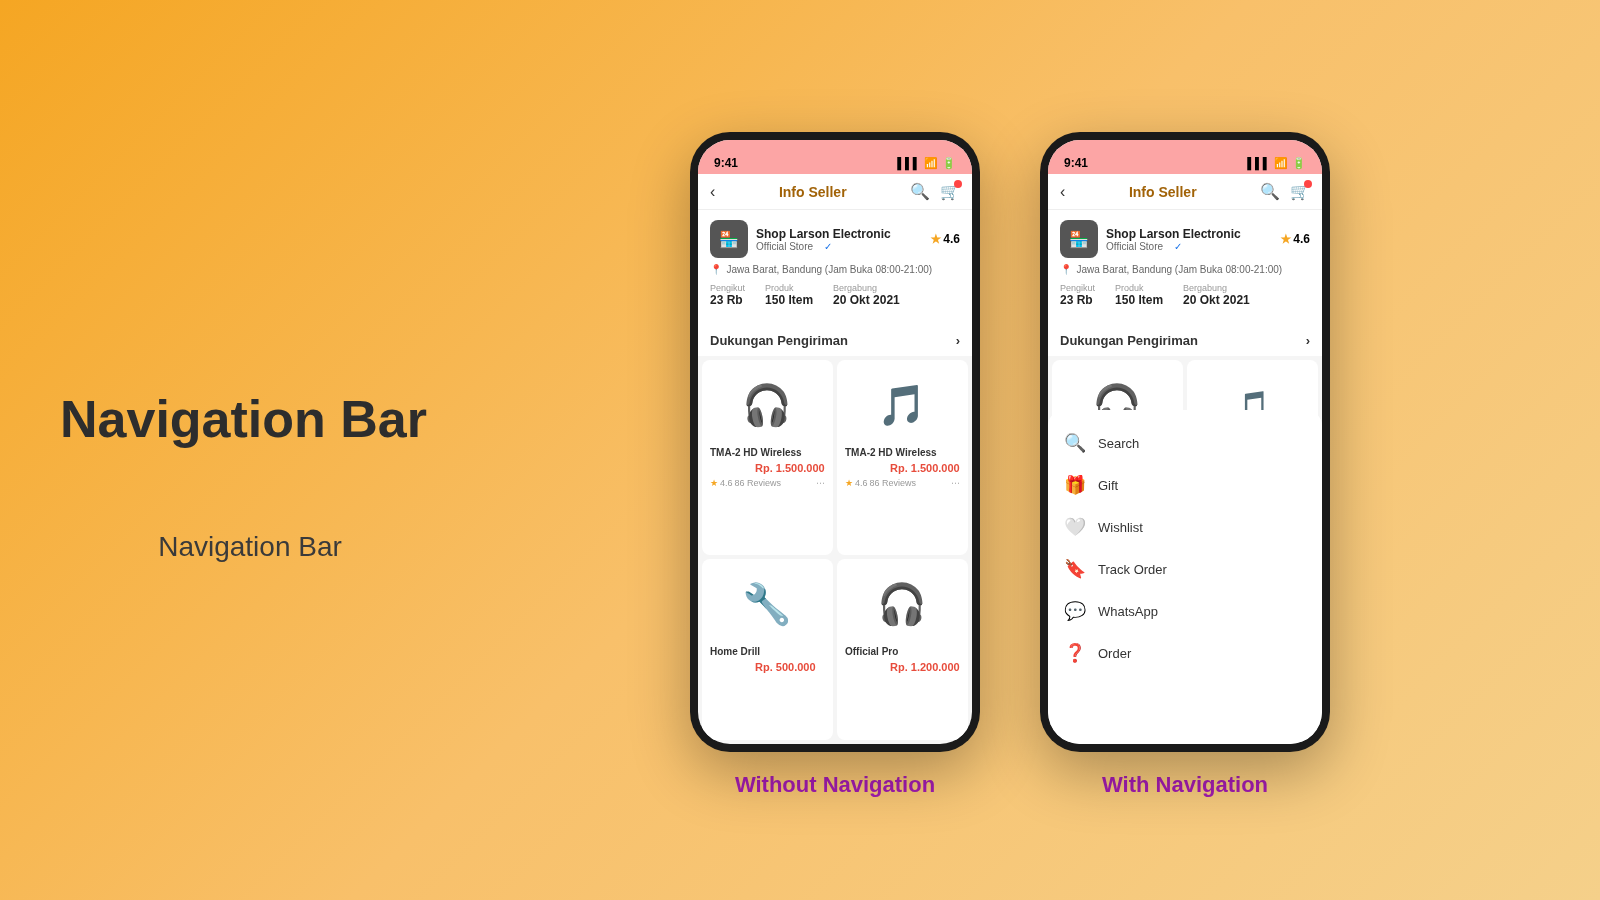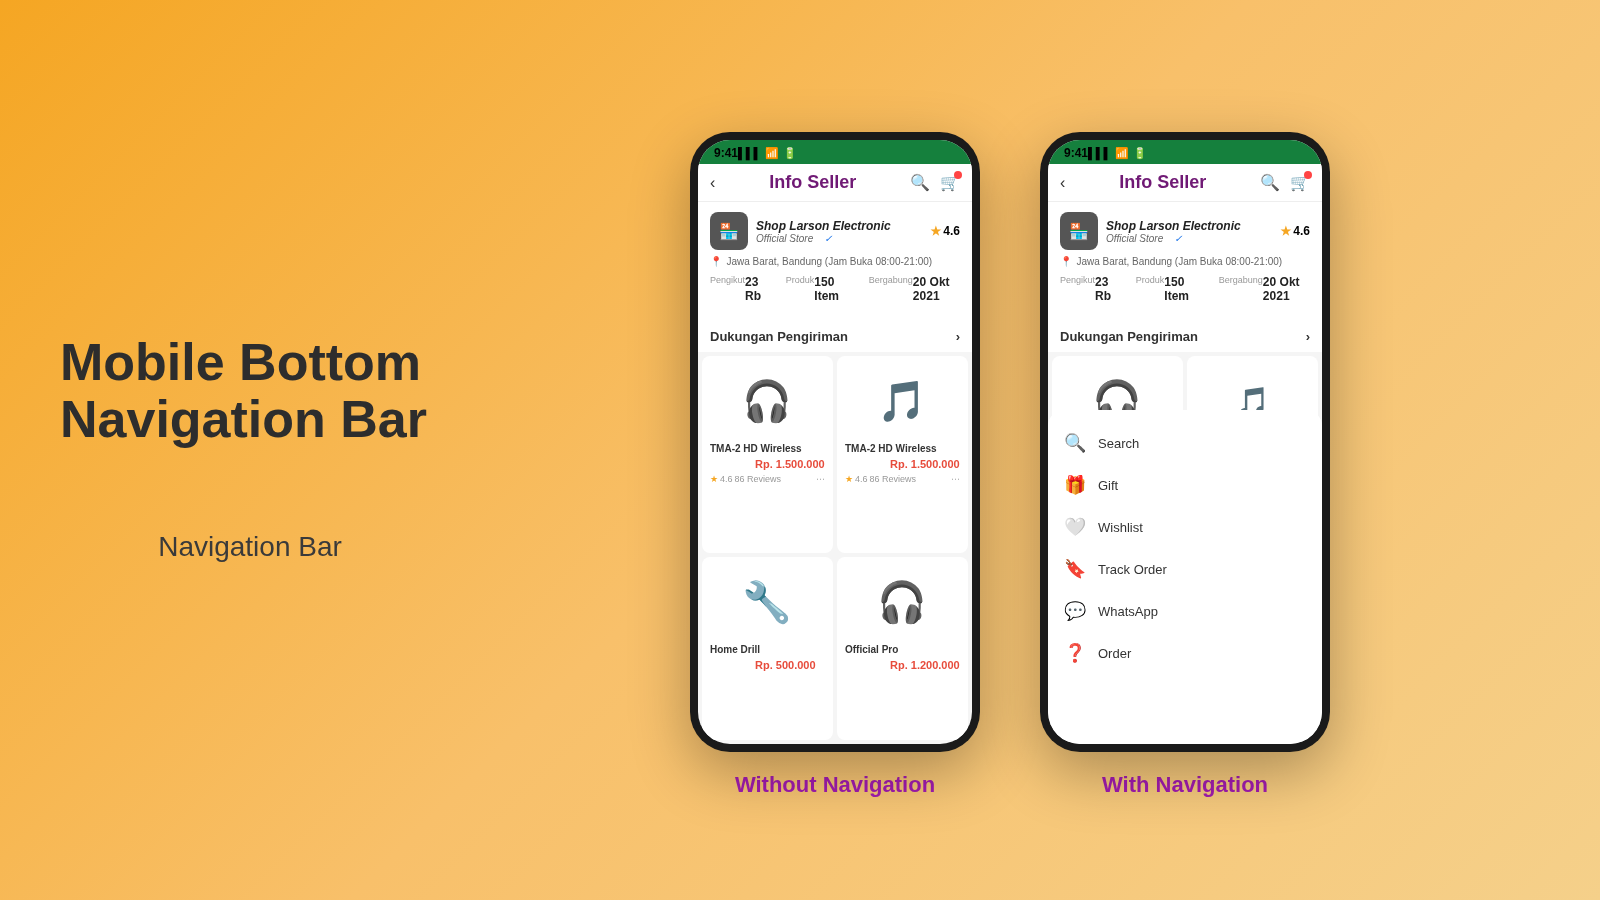--- a/index.html
+++ b/index.html
@@ -71,38 +71,38 @@
       height: 100%;
       background: #f5f5f5;
       border-radius: 32px;
       overflow: hidden;
       position: relative;
       display: flex;
       flex-direction: column;
     }
     .status-bar {
       display: flex;
-      justify-content: flex-start;
-      align-items: center;
-      padding: 6px 16px 4px;
-      background: #15803d;
+      justify-content: space-between;
+      align-items: center;
+      padding: 16px 16px 4px;
+      background: #fca5a5;
       font-size: 11px;
       font-weight: 600;
     }
     .status-time { font-size: 12px; font-weight: 700; }
     .status-icons { display: flex; gap: 4px; align-items: center; }
     .nav-header {
       background: white;
       padding: 8px 12px;
       display: flex;
       align-items: center;
       justify-content: space-between;
       border-bottom: 1px solid #eee;
     }
-    .nav-title { font-size: 18px; font-weight: 700; color: #701a75; }
+    .nav-title { font-size: 14px; font-weight: 700; color: #a16207; }
     .nav-icons { display: flex; gap: 10px; }
     .nav-icon { font-size: 16px; color: #333; cursor: pointer; }
     .back-arrow { font-size: 16px; color: #333; }
     .cart-badge { position: relative; }
     .badge-dot {
       position: absolute;
       top: -2px;
       right: -2px;
       width: 8px;
       height: 8px;
@@ -123,21 +123,21 @@
       width: 38px;
       height: 38px;
       background: #555;
       border-radius: 8px;
       flex-shrink: 0;
       display: flex;
       align-items: center;
       justify-content: center;
       font-size: 16px;
     }
-    .seller-details { flex: 1; font-style: italic; }
+    .seller-details { flex: 1; }
     .seller-name { font-size: 12px; font-weight: 700; color: #222; }
     .official-badge {
       display: flex;
       align-items: center;
       gap: 11px;
       font-size: 10px;
       color: #666;
     }
     .verified-icon { color: #1a73e8; font-size: 10px; }
     .rating {
@@ -154,21 +154,21 @@
       gap: 4px;
       font-size: 10px;
       color: #666;
       margin-bottom: 8px;
     }
     .stats-row {
       display: flex;
       gap: 20px;
       padding-bottom: 8px;
     }
-    .stat-item { display: flex; flex-direction: row; }
+    .stat-item { display: flex; flex-direction: column; }
     .stat-label { font-size: 9px; color: #999; }
     .stat-value { font-size: 12px; font-weight: 700; color: #222; }
     .shipping-row {
       background: white;
       padding: 8px 12px;
       display: flex;
       align-items: center;
       justify-content: space-between;
       font-size: 13px;
       font-weight: 600;
@@ -262,21 +262,21 @@
       overflow: hidden;
     }
   </style>
 </head>
 <body>
 
 <div class="page-layout">
 
   <div class="left-section">
     <h1 class="main-title">
-      <span>Mobile Bottom</span><br>
+      <br>
       <span>Navigation Bar</span>
     </h1>
     <p class="subtitle">
       <br>
       <span>Navigation Bar</span>
     </p>
   </div>
 
   <div class="phones-section">
 

